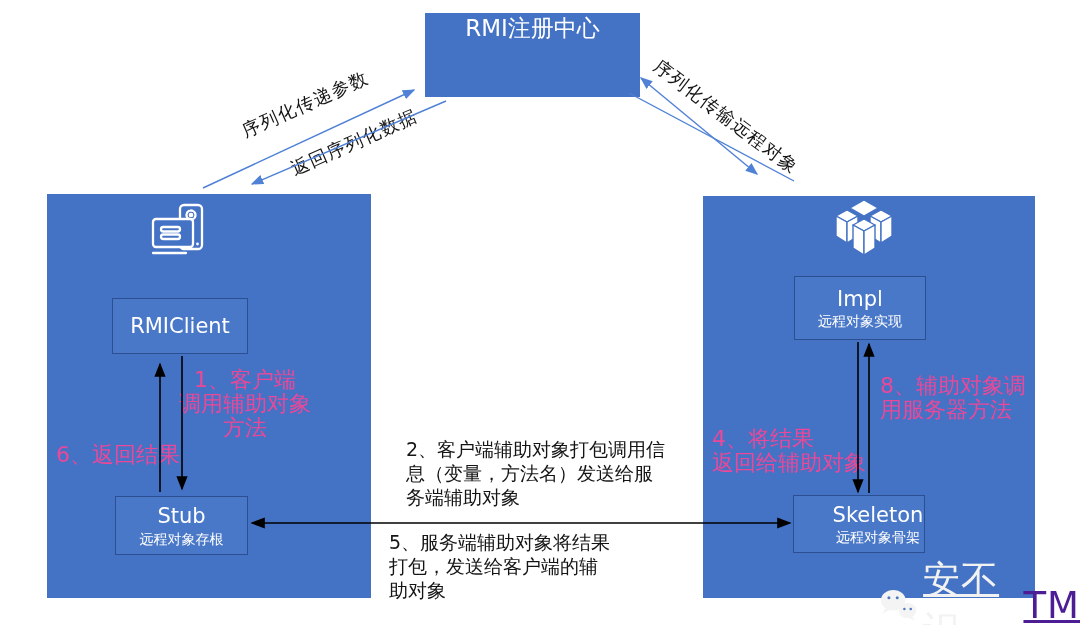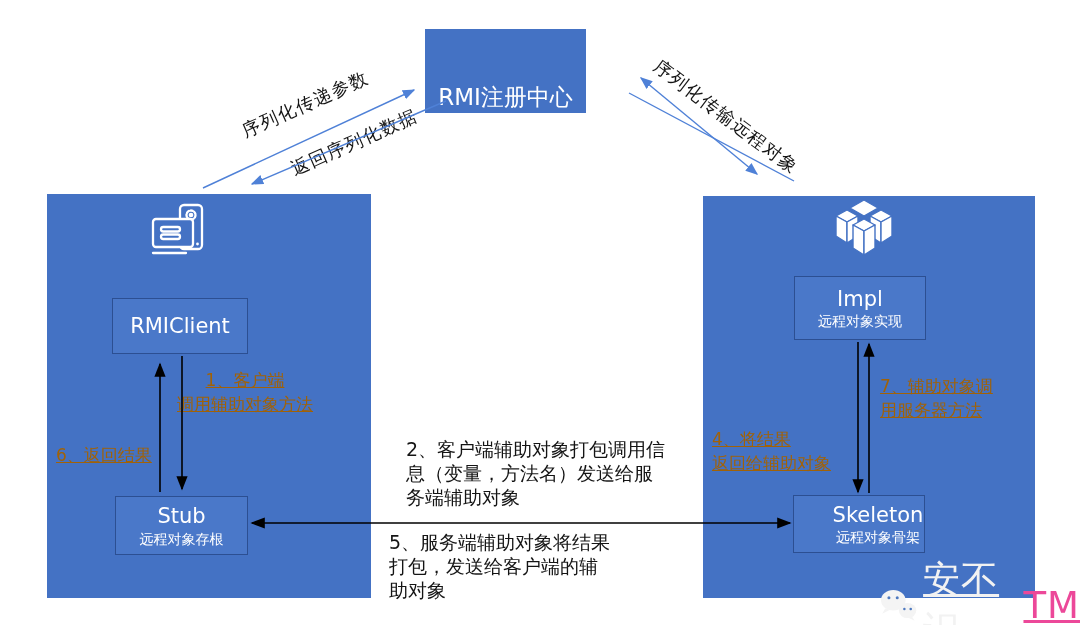--- a/index.html
+++ b/index.html
@@ -6,58 +6,58 @@
   html,body { background:#fff; }
   .canvas {
     position:relative; width:1080px; height:625px; background:#ffffff;
     font-family:"DejaVu Sans","Liberation Sans",sans-serif; overflow:hidden;
   }
   
   .panel { position:absolute; background:#4472C4; }
   .panel-left  { left:47px;  top:194px; width:324px; height:404px; }
   .panel-right { left:703px; top:196px; width:332px; height:402px; }
   .registry {
-    position:absolute; left:425px; top:13px; width:161px; height:84px;
+    position:absolute; left:425px; top:13px; width:215px; height:84px;
     background:#4472C4; color:#fff; font-size:23px;
-    display:flex; align-items:flex-end; justify-content:center;margin-top:16px;
+    display:flex; align-items:flex-start; justify-content:center;
   }
   .node {
     position:absolute; background:#4a78c9; border:1px solid #2c4f92; color:#fff;
     display:flex; flex-direction:column; align-items:center; justify-content:center;
     line-height:1.15;
   }
   .node .t { font-size:21px; }
   .node .s { font-size:14px; margin-top:2px; }
   .node-rmiclient { left:112px; top:298px; width:136px; height:56px; }
   .node-stub      { left:115px; top:496px; width:133px; height:59px; }
   .node-impl      { left:794px; top:276px; width:132px; height:64px; }
   .node-skeleton  { left:793px; top:495px; width:132px; height:58px;padding-left:38px; }
   
   .pre { white-space:pre-line; }
-  .wlabel { position:absolute; color:#a16207; font-size:17px; line-height:24px;text-decoration:underline; }
+  .wlabel { position:absolute; color:#ec4899; font-size:22px; line-height:24px; }
   .lbl-step1 { left:170px; top:368px; width:150px; text-align:center; }
   .lbl-step6 { left:56px;  top:443px; }
   .lbl-step3 { left:880px; top:374px; }
   .lbl-step4 { left:712px; top:427px; }
   .blabel { position:absolute; color:#141414; font-size:19px; line-height:24px; }
   .lbl-step2 { left:384px; top:437px;margin-left:22px; }
   .lbl-step5 { left:389px; top:530px; }
   .dlabel { position:absolute; color:#141414; font-size:18px; white-space:nowrap; letter-spacing:1.5px; }
   .lbl-ser-params { left:243px; top:120px; transform:rotate(-24deg); transform-origin:left center; }
   .lbl-ret-data   { left:292px; top:158px; transform:rotate(-24deg); transform-origin:left center; }
   .lbl-ser-remote { left:656px; top:52px;  transform:rotate(37deg);  transform-origin:left center; }
   
   .icon { position:absolute; }
   .icon-client { left:150px; top:202px; width:58px; height:55px; }
   .icon-server { left:832px; top:198px; width:64px; height:66px; }
   
   .watermark { position:absolute; left:879px; top:555px; display:flex; align-items:center; }
   .watermark svg { width:46px; height:40px; }
   .wm-text { font-size:37px; color:#f2f2f2; margin-left:6px; letter-spacing:1px;text-decoration:underline; }
-  .wm-suffix { color:#ec4899; }
+  .wm-suffix { color:#4c1d95; }
   
   .overlay { position:absolute; left:0; top:0; width:1080px; height:625px; pointer-events:none; }
 </style>
 </head>
 <body>
 
 <div class="canvas">
 
   <div class="panel panel-left"></div>
   <div class="panel panel-right"></div>
@@ -106,21 +106,21 @@
     <span class="s">远程对象存根</span>
   </div>
   <div class="node node-skeleton">
     <span class="t">Skeleton</span>
     <span class="s">远程对象骨架</span>
   </div>
 
   <div class="wlabel pre lbl-step1">1、客户端
 调用辅助对象方法</div>
   <div class="wlabel lbl-step6">6、返回结果</div>
-  <div class="wlabel pre lbl-step3">7、辅助对象调
+  <div class="wlabel pre lbl-step3">8、辅助对象调
 用服务器方法</div>
   <div class="wlabel pre lbl-step4">4、将结果
 返回给辅助对象</div>
 
   <div class="blabel pre lbl-step2">2、客户端辅助对象打包调用信
 息（变量，方法名）发送给服
 务端辅助对象</div>
   <div class="blabel pre lbl-step5">5、服务端辅助对象将结果
 打包，发送给客户端的辅
 助对象</div>

